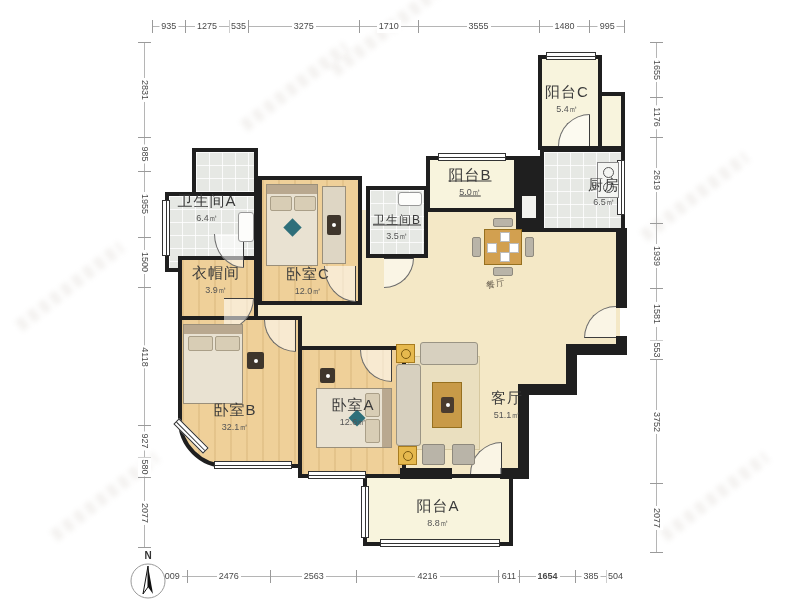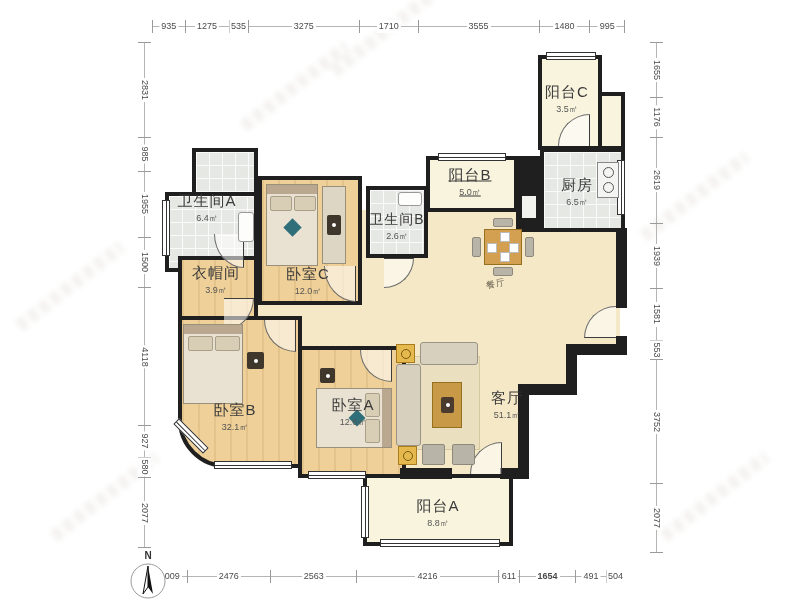--- a/index.html
+++ b/index.html
@@ -132,21 +132,21 @@
       <div class="seg" style="flex-grow: 4216;">
         <span class="seglabel">4216</span>
       </div>
       <div class="seg" style="flex-grow: 611;">
         <span class="seglabel">611</span>
       </div>
       <div class="seg" style="flex-grow: 1654; font-weight: bold;">
         <span class="seglabel">1654</span>
       </div>
       <div class="seg" style="flex-grow: 907;">
-        <span class="seglabel">491</span>
+        <span class="seglabel">385</span>
       </div>
       <div class="seg" style="flex-grow: 504;">
         <span class="seglabel">504</span>
       </div>
     </div>
   <div class="dims dims-v" style="left:138px;top:42px;height:505px;">
       <div class="seg" style="flex-grow: 2831;">
         <span class="seglabel">2831</span>
       </div>
       <div class="seg" style="flex-grow: 985;">
@@ -309,34 +309,34 @@
   </div>
   <div class="rlabel" style="left:216px;top:280px;">
     <div class="rname">衣帽间</div>
     <div class="rarea">3.9㎡</div>
   </div>
   <div class="rlabel" style="left:308px;top:281px;">
     <div class="rname">卧室C</div>
     <div class="rarea">12.0㎡</div>
   </div>
   <div class="rlabel" style="left:397px;top:227px;">
-    <div class="rname" style="font-size:14px;">卫生间B</div>
-    <div class="rarea">2.6㎡</div>
+    <div class="rname" style="font-size:12px;text-decoration:underline;">卫生间B</div>
+    <div class="rarea">3.5㎡</div>
   </div>
   <div class="rlabel" style="left:470px;top:182px;text-decoration:underline;">
     <div class="rname">阳台B</div>
     <div class="rarea">5.0㎡</div>
   </div>
-  <div class="rlabel" style="left:577px;top:192px;">
+  <div class="rlabel" style="left:604px;top:192px;">
     <div class="rname">厨房</div>
     <div class="rarea">6.5㎡</div>
   </div>
   <div class="rlabel" style="left:567px;top:99px;">
     <div class="rname">阳台C</div>
-    <div class="rarea">3.5㎡</div>
+    <div class="rarea">5.4㎡</div>
   </div>
   <div class="rlabel" style="left:496px;top:284px;transform:translate(-50%,-50%) rotate(-12deg);">
     <div class="rname" style="font-size:9px;color:#6b6253;">餐厅</div>
   </div>
   <div class="rlabel" style="left:235px;top:417px;">
     <div class="rname">卧室B</div>
     <div class="rarea">32.1㎡</div>
   </div>
   <div class="rlabel" style="left:353px;top:412px;">
     <div class="rname">卧室A</div>

